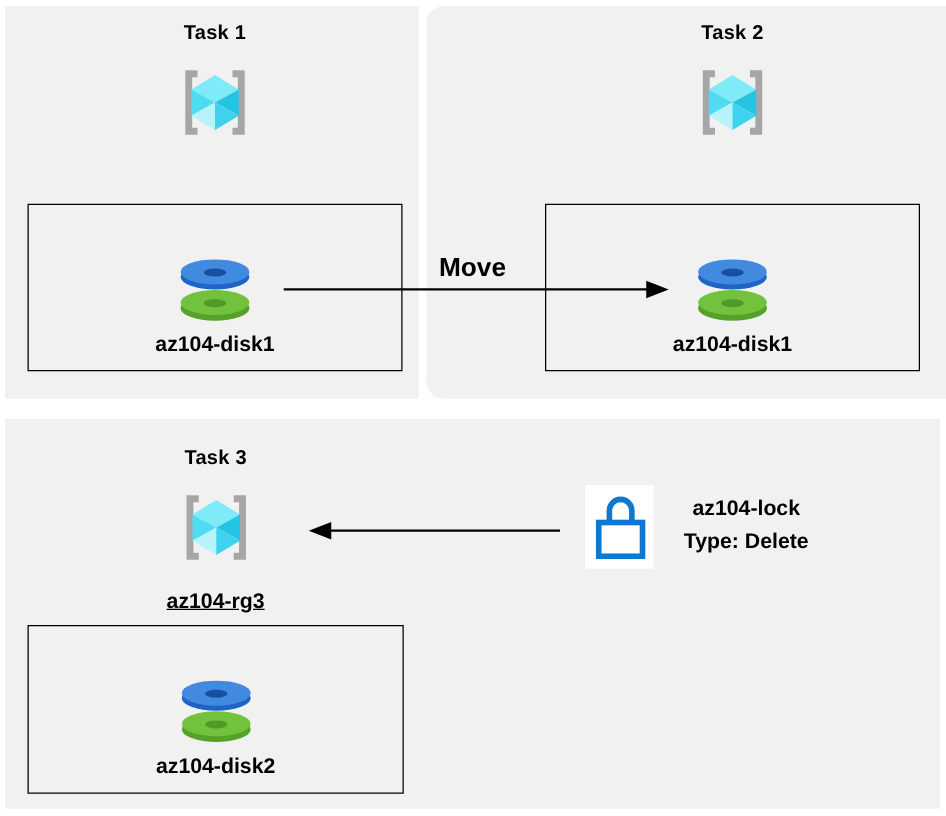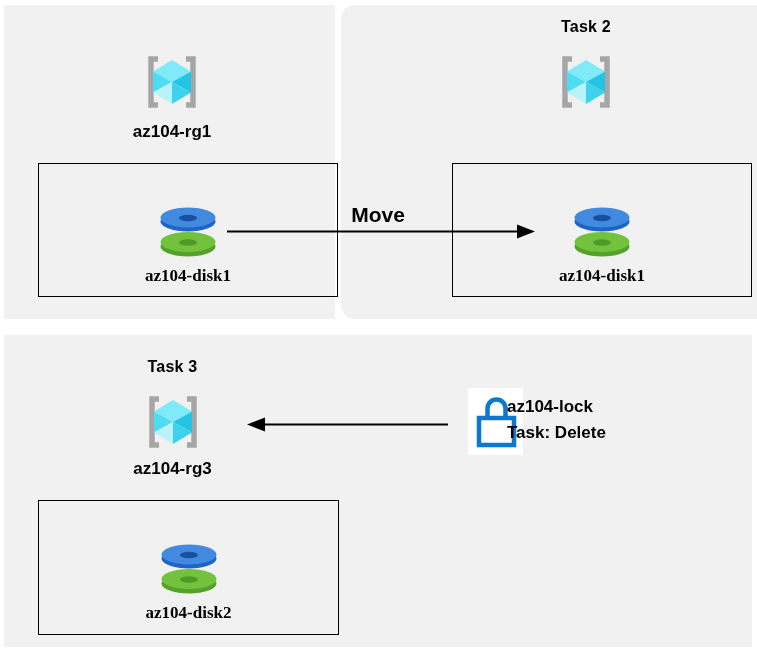--- a/index.html
+++ b/index.html
@@ -15,28 +15,28 @@
 
   .col { position:absolute; top:0; height:100%; }
   .col-t1 { left:18px; width:300px; }
   .col-t2 { left:95px; width:300px; }
   .col-t3 { left:18px; width:301px; }
 
   .txt { position:absolute; left:0; width:100%; text-align:center; font-weight:700; }
   .panel-title { top:13px;  font-size:16px; letter-spacing:0.2px; }
   .rg-label    { top:117px; font-size:17px; }
   .panel-task3 .panel-title { top:23px; }
-  .panel-task3 .rg-label    { top:124px; }
+  .panel-task3 .rg-label    { top:136px;text-decoration:underline; }
 
   .rg-icon { position:absolute; left:50%; transform:translateX(-50%); top:49px; width:62px; height:57px; }
   .panel-task3 .rg-icon { top:59px; }
 
   .inner-box {
-    position:absolute; left:16px; width:100%; top:158px; height:134px;
-    border:1.5px solid #000; box-sizing:border-box;font-family:Liberation Serif, serif;
+    position:absolute; left:0; width:100%; top:158px; height:134px;
+    border:1.5px solid #000; box-sizing:border-box;
   }
   .panel-task3 .inner-box { top:165px; height:135px;padding-left:11px; }
 
   .disk-icon { position:absolute; left:50%; transform:translateX(-50%); top:42px; width:58px; height:52px; }
   .disk-label { top:102px; font-size:17px; }
 
   .overlay { position:absolute; left:0; top:0; width:757px; height:653px; pointer-events:none; }
 
   .move-label {
     position:absolute; left:345px; top:203px; width:66px;
@@ -44,42 +44,42 @@
   }
 
   .lock-badge {
     position:absolute; left:468px; top:388px; width:55px; height:67px;
     background:#ffffff;
   }
   .lock-badge svg { width:100%; height:100%; display:block; }
 
   .lock-text {
     position:absolute; left:507px; top:394px; width:180px;
-    text-align:left; font-size:17px; font-weight:700; line-height:26px;
+    text-align:center; font-size:17px; font-weight:700; line-height:26px;
   }
 </style>
 </head>
 <body>
 
 <div class="canvas">
 
   <section class="panel panel-task1">
     <div class="col col-t1">
+      <div class="txt panel-title">Task 1</div>
       <div class="rg-icon">
         <svg viewBox="0 0 62 56">
           <path d="M17 5 H10 V51 H17" fill="none" stroke="#a6a6a6" stroke-width="5.5"></path>
           <path d="M45 5 H52 V51 H45" fill="none" stroke="#a6a6a6" stroke-width="5.5"></path>
           <polygon points="31,6 12,17.5 31,28 50,17.5" fill="#7febf8"></polygon>
           <polygon points="12,17.5 31,28 12,38.5" fill="#4fdcf2"></polygon>
           <polygon points="50,17.5 31,28 50,38.5" fill="#25c4e3"></polygon>
           <polygon points="12,38.5 31,28 31,50" fill="#b8f3fb"></polygon>
           <polygon points="50,38.5 31,28 31,50" fill="#3fd2ee"></polygon>
         </svg>
       </div>
-      <div class="txt rg-label">az104-rg1</div>
       <div class="inner-box">
         <div class="disk-icon">
           <svg viewBox="0 0 58 52">
             <ellipse cx="29" cy="40.5" rx="27.5" ry="10" fill="#55a22a"></ellipse>
             <ellipse cx="29" cy="36" rx="27.5" ry="10" fill="#72c23e"></ellipse>
             <ellipse cx="29" cy="36.5" rx="9" ry="3.2" fill="#4f9a28"></ellipse>
             <ellipse cx="29" cy="15.5" rx="27.5" ry="10" fill="#1e63c6"></ellipse>
             <ellipse cx="29" cy="11.5" rx="27.5" ry="10" fill="#4289e0"></ellipse>
             <ellipse cx="29" cy="12" rx="9" ry="3.2" fill="#16509f"></ellipse>
           </svg>
@@ -164,16 +164,16 @@
   <div class="move-label">Move</div>
 
   <div class="lock-badge">
     <svg viewBox="0 0 55 67">
       <path d="M19.5 30 V20.5 a9 9 0 0 1 18 0 V30" fill="none" stroke="#0b79d0" stroke-width="4.5"></path>
       <rect x="11" y="30" width="35" height="27" fill="#ffffff" stroke="#0b79d0" stroke-width="4.5"></rect>
     </svg>
   </div>
   <div class="lock-text">
     <div>az104-lock</div>
-    <div>Task: Delete</div>
+    <div>Type: Delete</div>
   </div>
 
 </div>
 
 </body></html>

